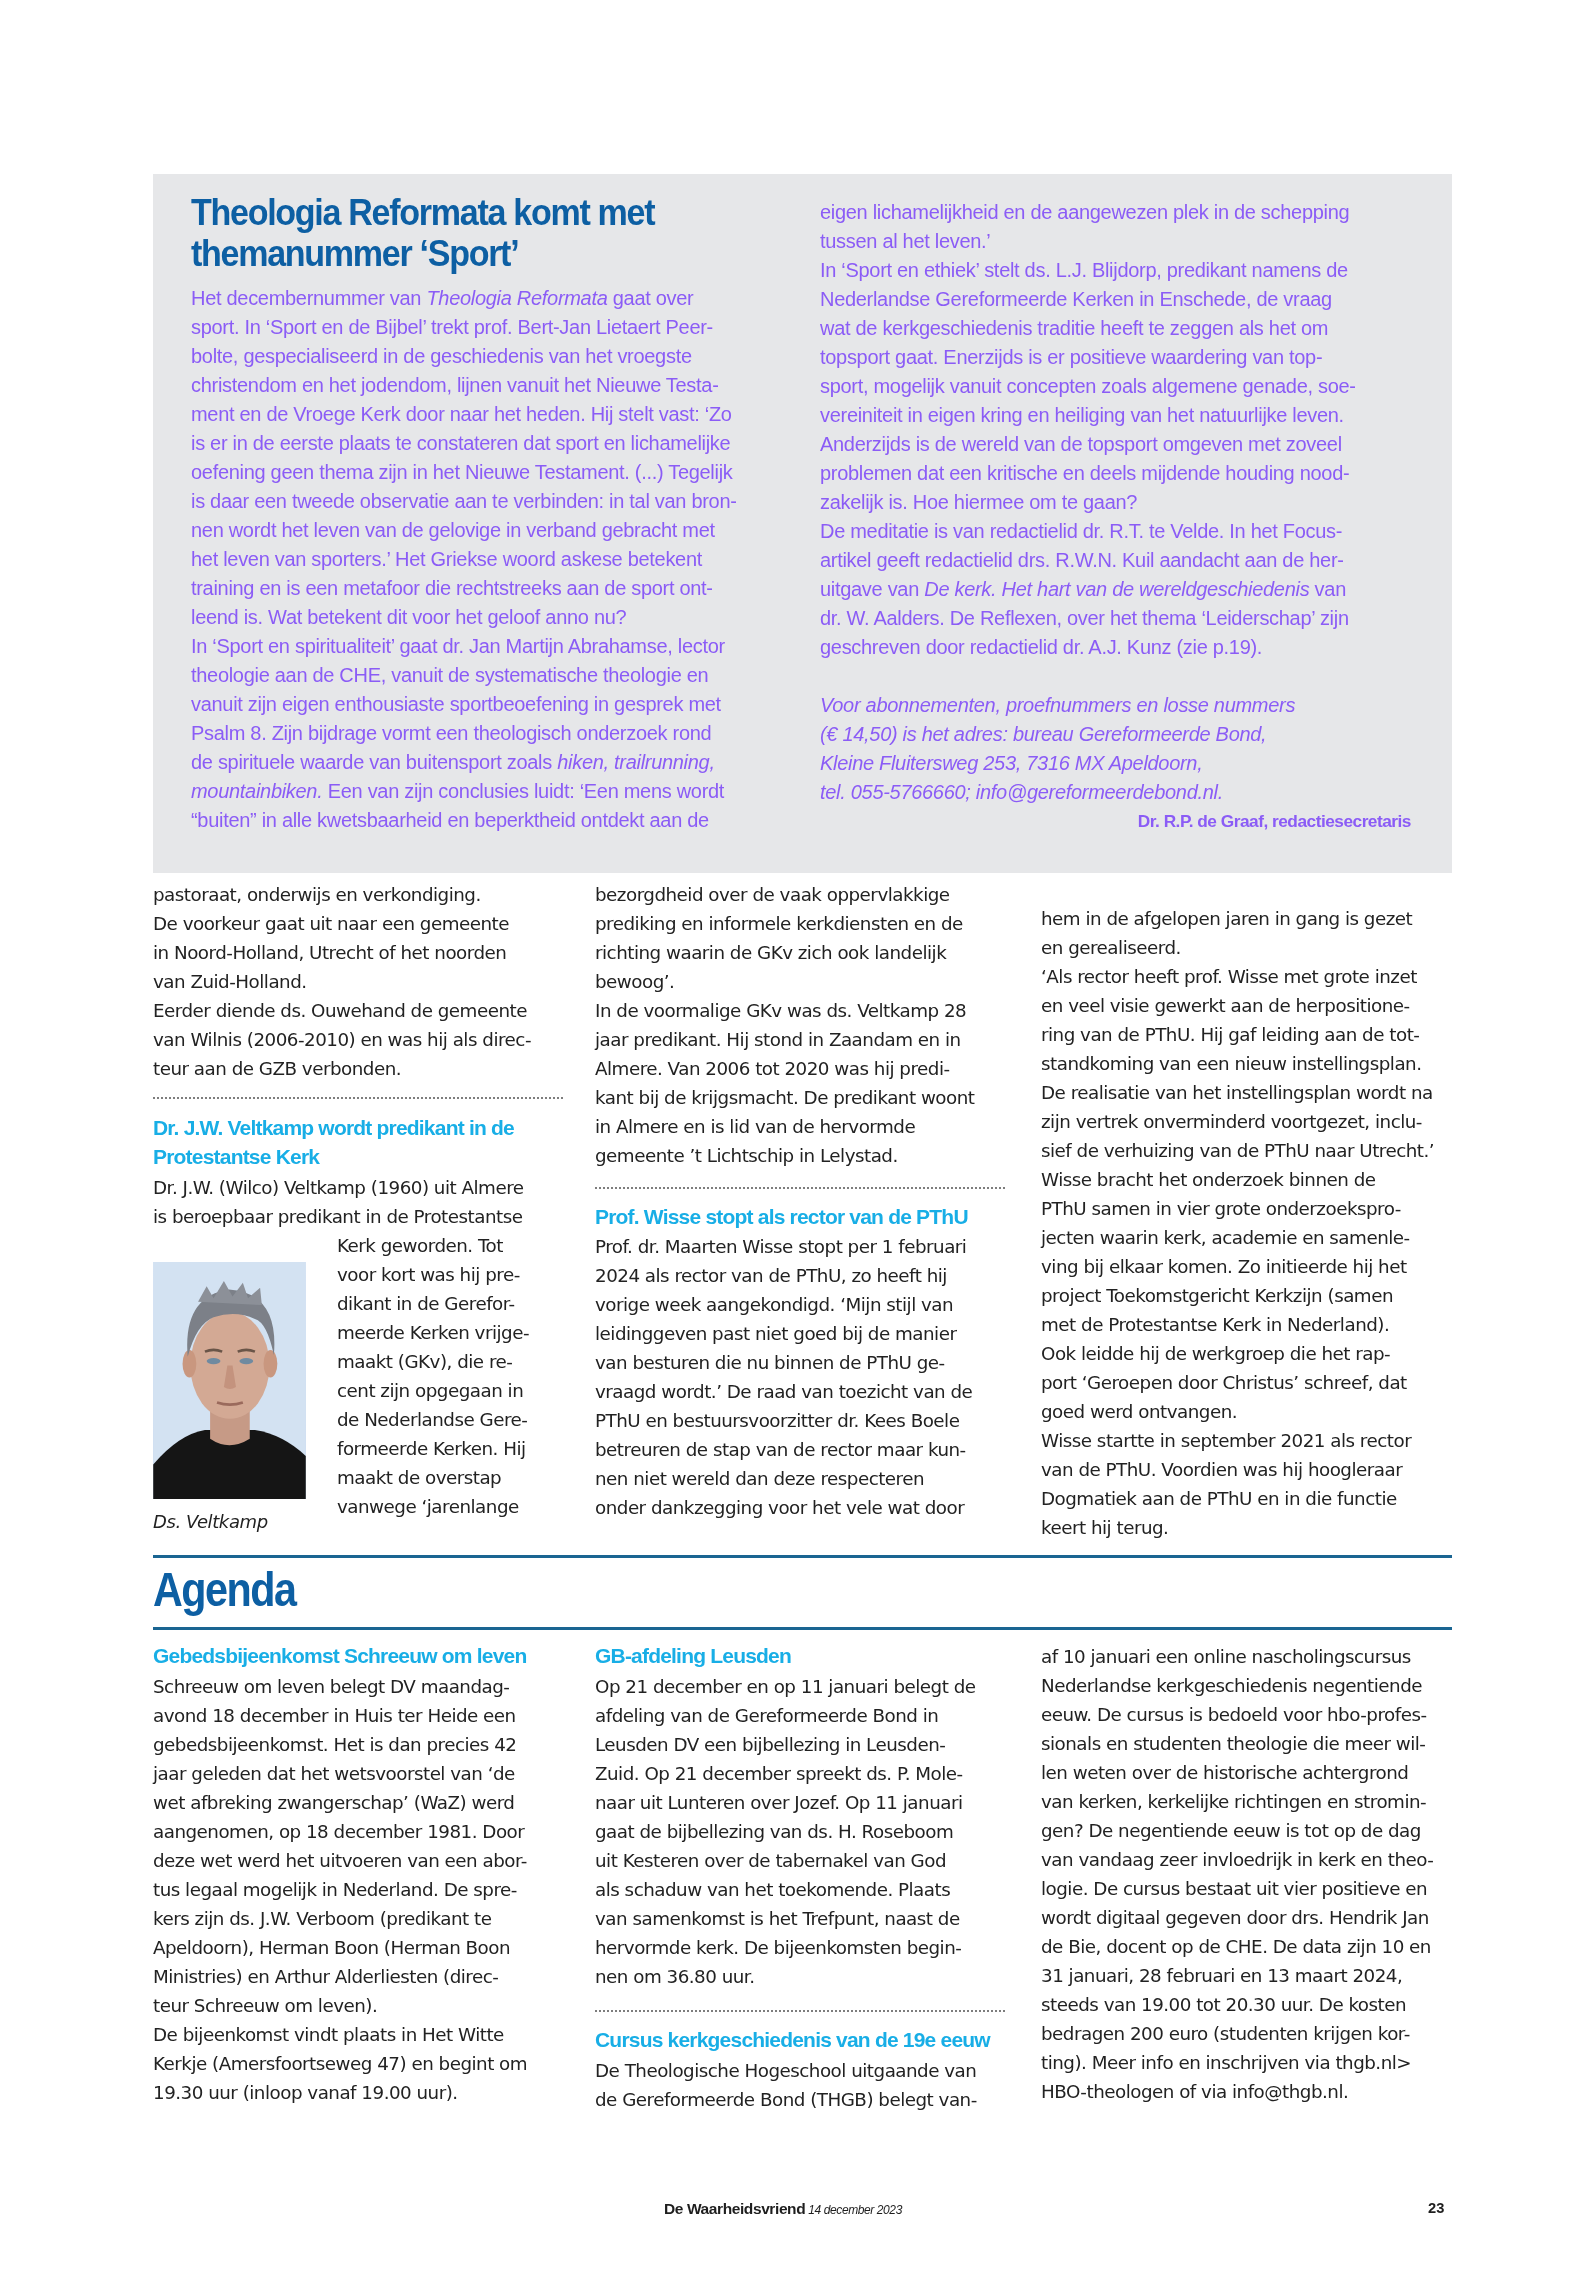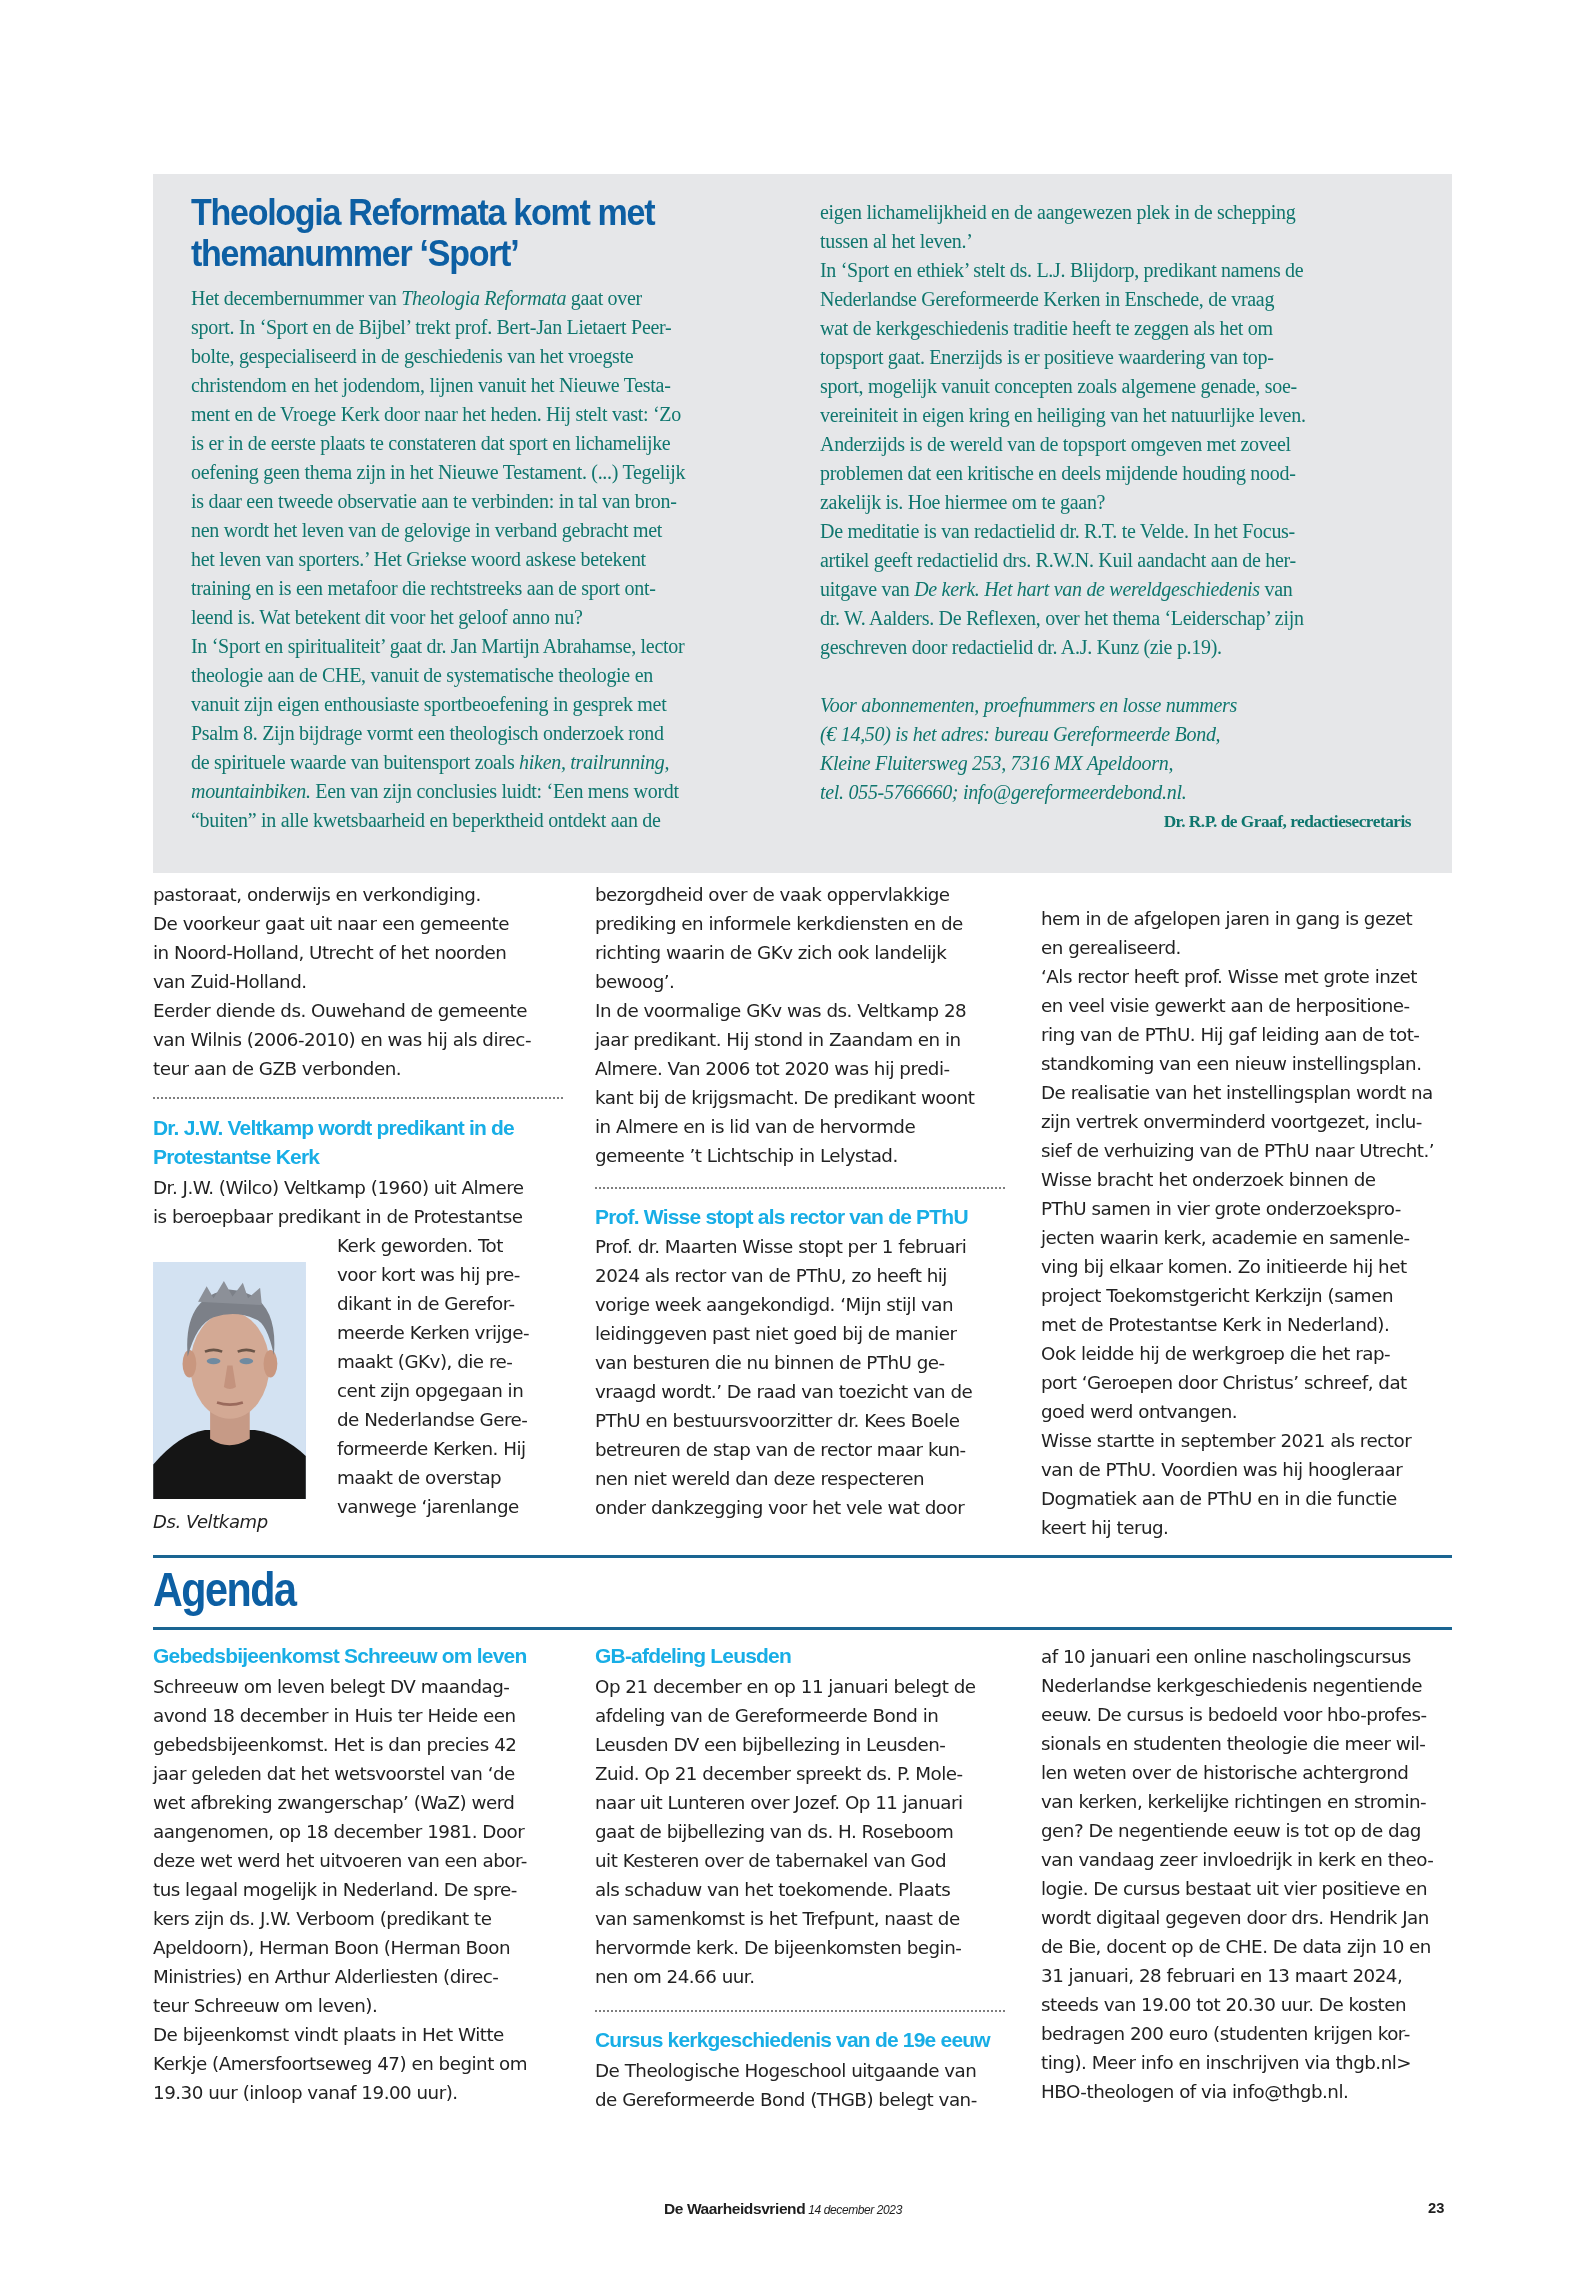--- a/index.html
+++ b/index.html
@@ -5,22 +5,22 @@
   html, body { margin: 0; padding: 0; background: #ffffff; }
   body { width: 1592px; height: 2295px; position: relative; overflow: hidden;
          font-family: "DejaVu Sans", "Liberation Sans", sans-serif; color: #1e1e1e; }
   .abs { position: absolute; }
 
   
   .box { left: 153px; top: 174px; width: 1299px; height: 699px; background: #e6e7e9; }
   .box-title { left: 191px; top: 192px; width: 621px; font-family: "Liberation Sans", sans-serif;
                font-weight: bold; font-size: 37px; line-height: 41px; color: #0d5fa3;
                letter-spacing: -1.4px; transform: scaleX(0.92); transform-origin: left top; }
-  .box-col { font-family: Liberation Serif, serif; font-size: 20px; line-height: 29px;
-             color: #0f766e; letter-spacing: -0.3px; }
+  .box-col { font-family: Liberation Sans, sans-serif; font-size: 20px; line-height: 29px;
+             color: #8b5cf6; letter-spacing: -0.3px; }
   .box-col .ln { display: block; white-space: nowrap; }
   .box-col1 { left: 191px; top: 284px; width: 604px; }
   .box-col2 { left: 820px; top: 198px; width: 604px; }
   .signature { display: block; text-align: right; font-weight: bold; font-size: 17.3px; letter-spacing: -0.5px;
                width: 591px; margin-top: 0; }
 
   
   .col { font-family: "DejaVu Sans", sans-serif; font-size: 18.3px; line-height: 29px;
          color: #222; letter-spacing: -0.5px; }
   .col .ln { display: block; white-space: nowrap; }
@@ -233,21 +233,21 @@
     <span class="ln">Op 21 december en op 11 januari belegt de</span>
     <span class="ln">afdeling van de Gereformeerde Bond in</span>
     <span class="ln">Leusden DV een bijbellezing in Leusden-</span>
     <span class="ln">Zuid. Op 21 december spreekt ds. P. Mole-</span>
     <span class="ln">naar uit Lunteren over Jozef. Op 11 januari</span>
     <span class="ln">gaat de bijbellezing van ds. H. Roseboom</span>
     <span class="ln">uit Kesteren over de tabernakel van God</span>
     <span class="ln">als schaduw van het toekomende. Plaats</span>
     <span class="ln">van samenkomst is het Trefpunt, naast de</span>
     <span class="ln">hervormde kerk. De bijeenkomsten begin-</span>
-    <span class="ln">nen om 24.66 uur.</span>
+    <span class="ln">nen om 36.80 uur.</span>
   </div>
 <div class="abs dots" style="left:595px; top:2010px; width:410px;"></div>
 <div class="abs sec-head" style="left:595px; top:2025px;">Cursus kerkgeschiedenis van de 19e eeuw</div>
 <div class="abs col c2" style="top:2056px;">
     <span class="ln">De Theologische Hogeschool uitgaande van</span>
     <span class="ln">de Gereformeerde Bond (THGB) belegt van-</span>
   </div>
 
 <div class="abs col c3" style="top:1642px;">
     <span class="ln">af 10 januari een online nascholingscursus</span>

